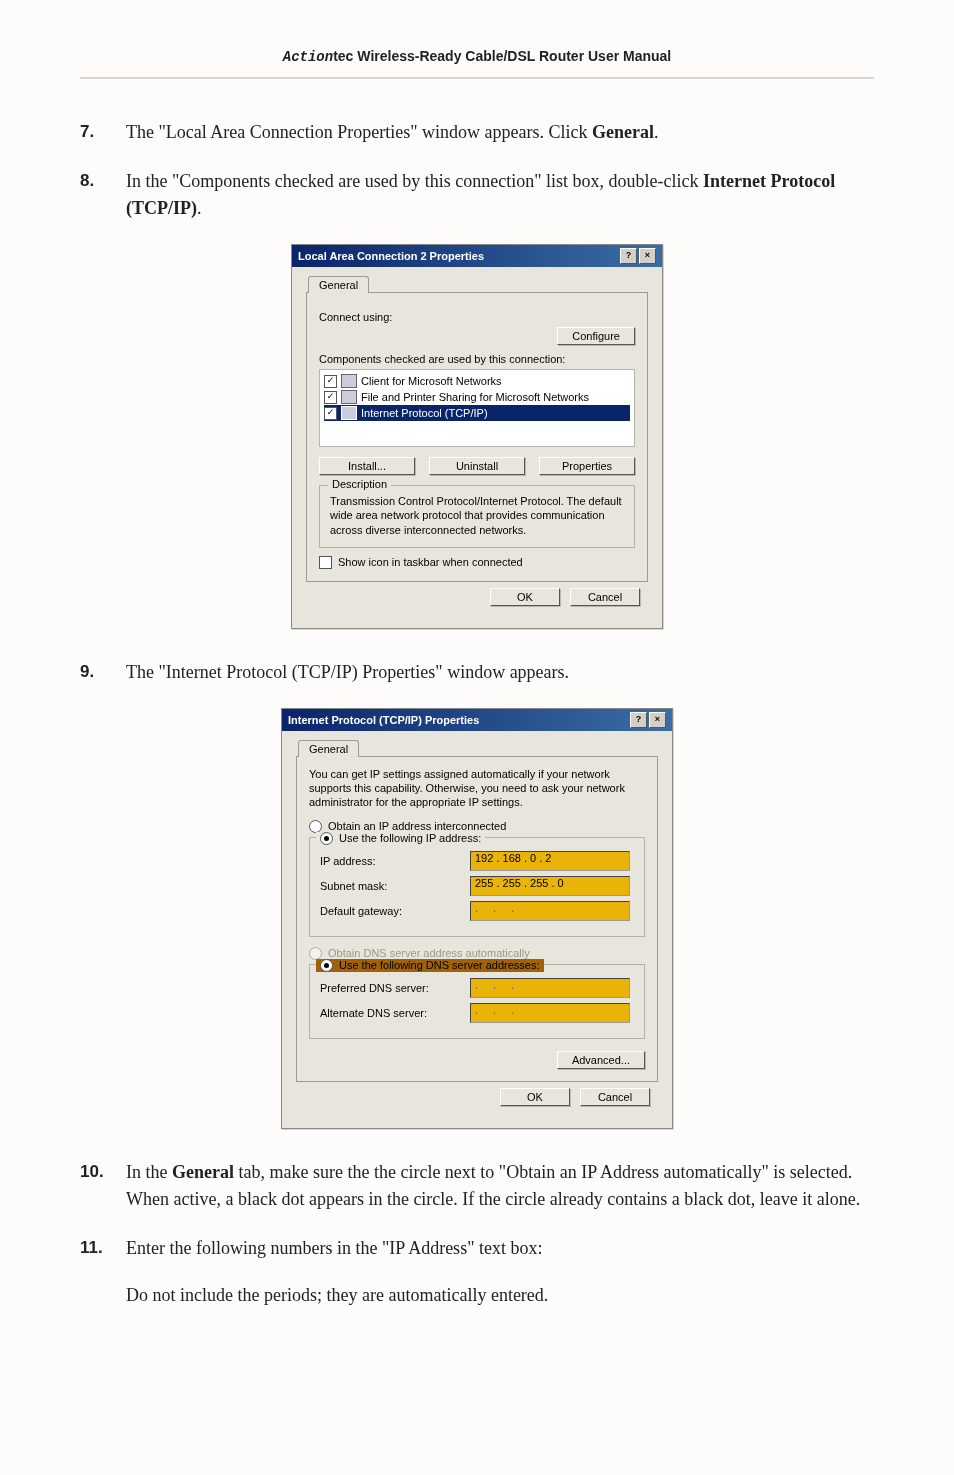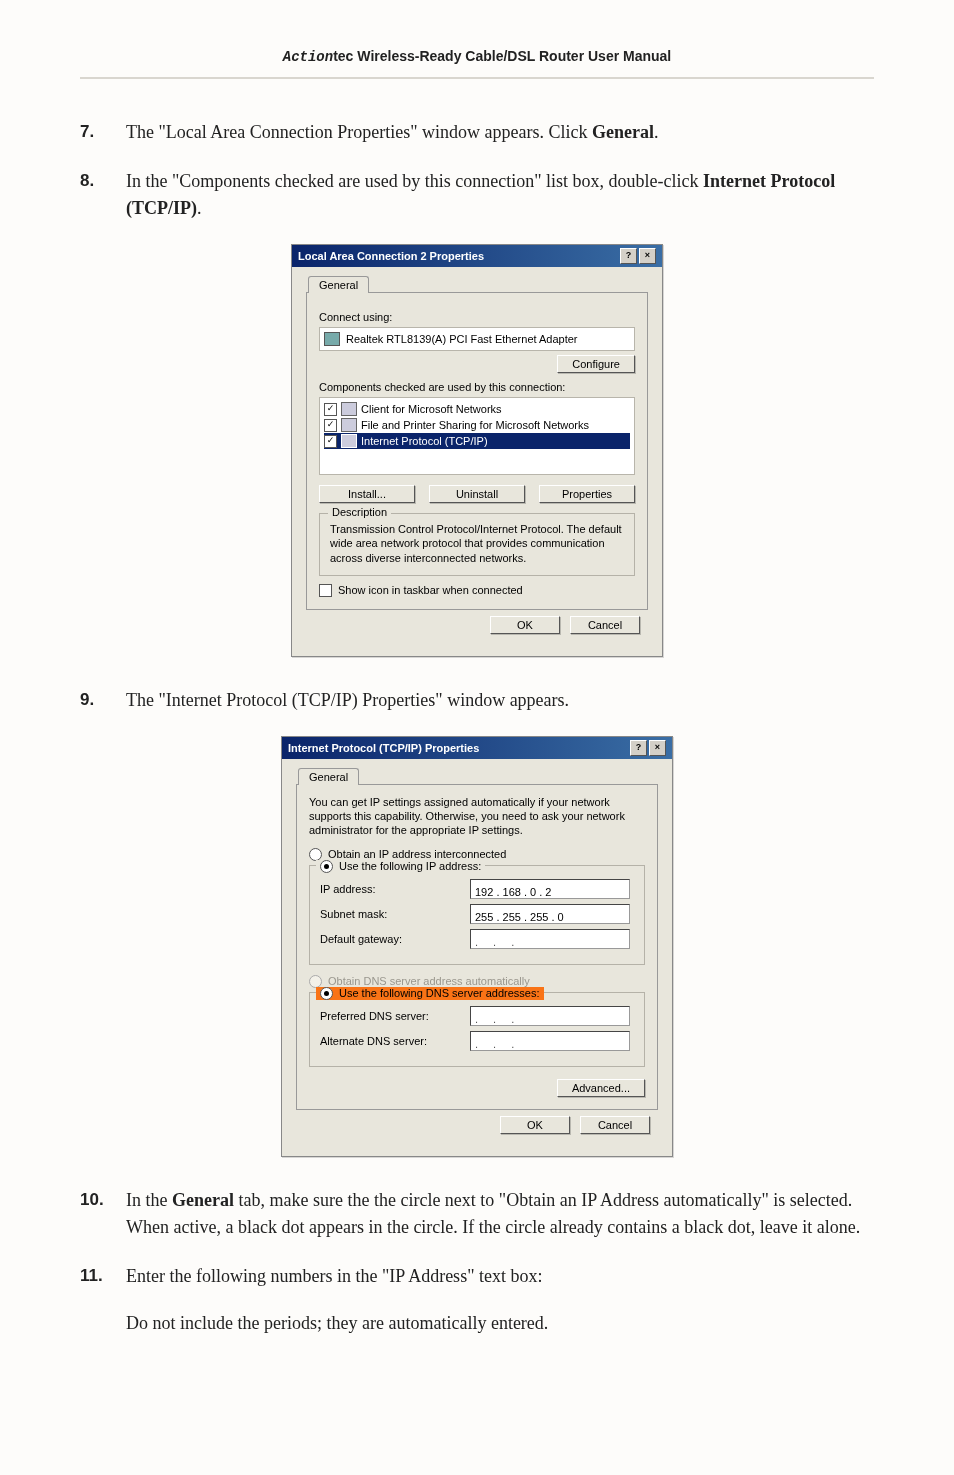--- a/index.html
+++ b/index.html
@@ -141,23 +141,23 @@
   }
   .desc-text { font-size:11px; line-height:1.3; }
   .chk-line { display:flex; align-items:center; gap:6px; margin-top:8px; font-size:11px;}
   .dlg-foot { display:flex; justify-content:flex-end; gap:10px; padding: 0 10px 10px 0;}
   .dlg-foot .btn { width:70px; text-align:center; }
 
   
   .ip-row { display:flex; align-items:center; margin:5px 0; }
   .ip-row .fld-label { width:150px; text-decoration: none; }
   .ip-box {
-    background:#ffffff; border:1px inset #999;
+    background:#eab308; border:1px inset #999;
     width:150px; height:18px;
-    display:flex; align-items:flex-end;
+    display:flex; align-items:flex-start;
     padding:0 4px; font-size:11px;
     font-family: Tahoma, Arial, sans-serif;
   }
   .radio-row { display:flex; align-items:center; gap:6px; margin:3px 0; font-size:11px; }
   .radio { width:11px; height:11px; border:1px solid #555; border-radius:50%; background:#fff; display:flex; align-items:center; justify-content:center;}
   .radio.sel::after { content:''; width:5px; height:5px; background:#000; border-radius:50%; }
   .radio.dis { border-color:#aaa; background:#f3f1e9; }
   .dis-text { color:#9a978e; }
 
   .footer-line {
@@ -201,24 +201,20 @@
           <div class="tbtn">?</div>
           <div class="tbtn">×</div>
         </div>
       </div>
       <div class="dlg-body">
         <div class="tab-strip">
             <div class="tab">General</div>
           </div>
         <div class="panel">
           <div class="lbl">Connect using:</div>
-          <div class="inset adapter-row">
-            <div class="icon-card"></div>
-            <span>Realtek RTL8139(A) PCI Fast Ethernet Adapter</span>
-          </div>
           <div class="row-right">
             <button class="btn">Configure</button>
           </div>
           <div class="lbl">Components checked are used by this connection:</div>
           <div class="comp-list">
             <div class="comp-item">
               <div class="cb">✓</div>
               <div class="comp-ic"></div>
               <span>Client for Microsoft Networks</span>
             </div>
@@ -307,21 +303,21 @@
                 </div>
             </div>
           </div>
 
           <div class="radio-row dis-text" style="margin-top:10px;">
             <div class="radio dis"></div>
             <span>Obtain DNS server address automatically</span>
           </div>
 
           <div class="group" style="margin-top:4px;">
-            <div class="radio-row" style="position:absolute;top:-9px;left:6px;background:#f97316;padding:0 4px;">
+            <div class="radio-row" style="position:absolute;top:-9px;left:6px;background:#a16207;padding:0 4px;">
               <div class="radio sel"></div>
               <span>Use the following DNS server addresses:</span>
             </div>
             <div class="ip-row">
               <div class="fld-label">Preferred DNS server:</div>
               <div class="ip-box">
                   <span style="letter-spacing:6px;color:#555;">.        .        .</span>
                 </div>
             </div>
             <div class="ip-row">

